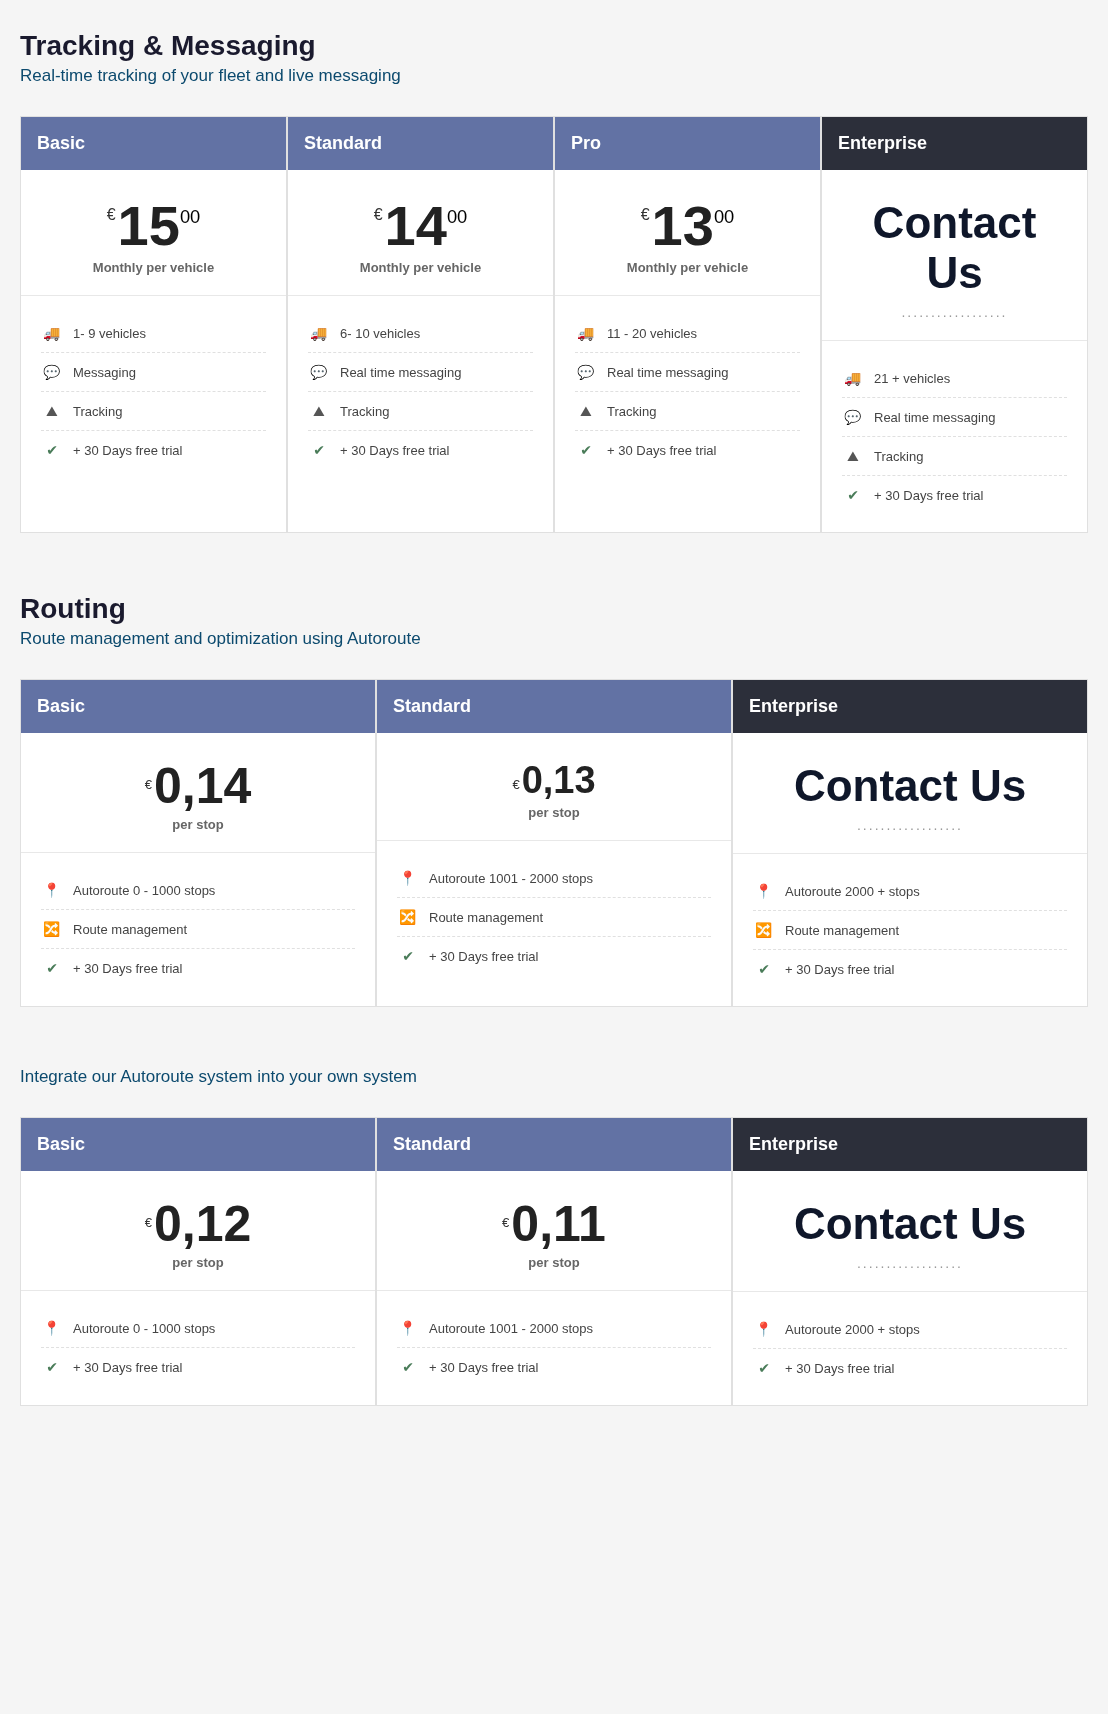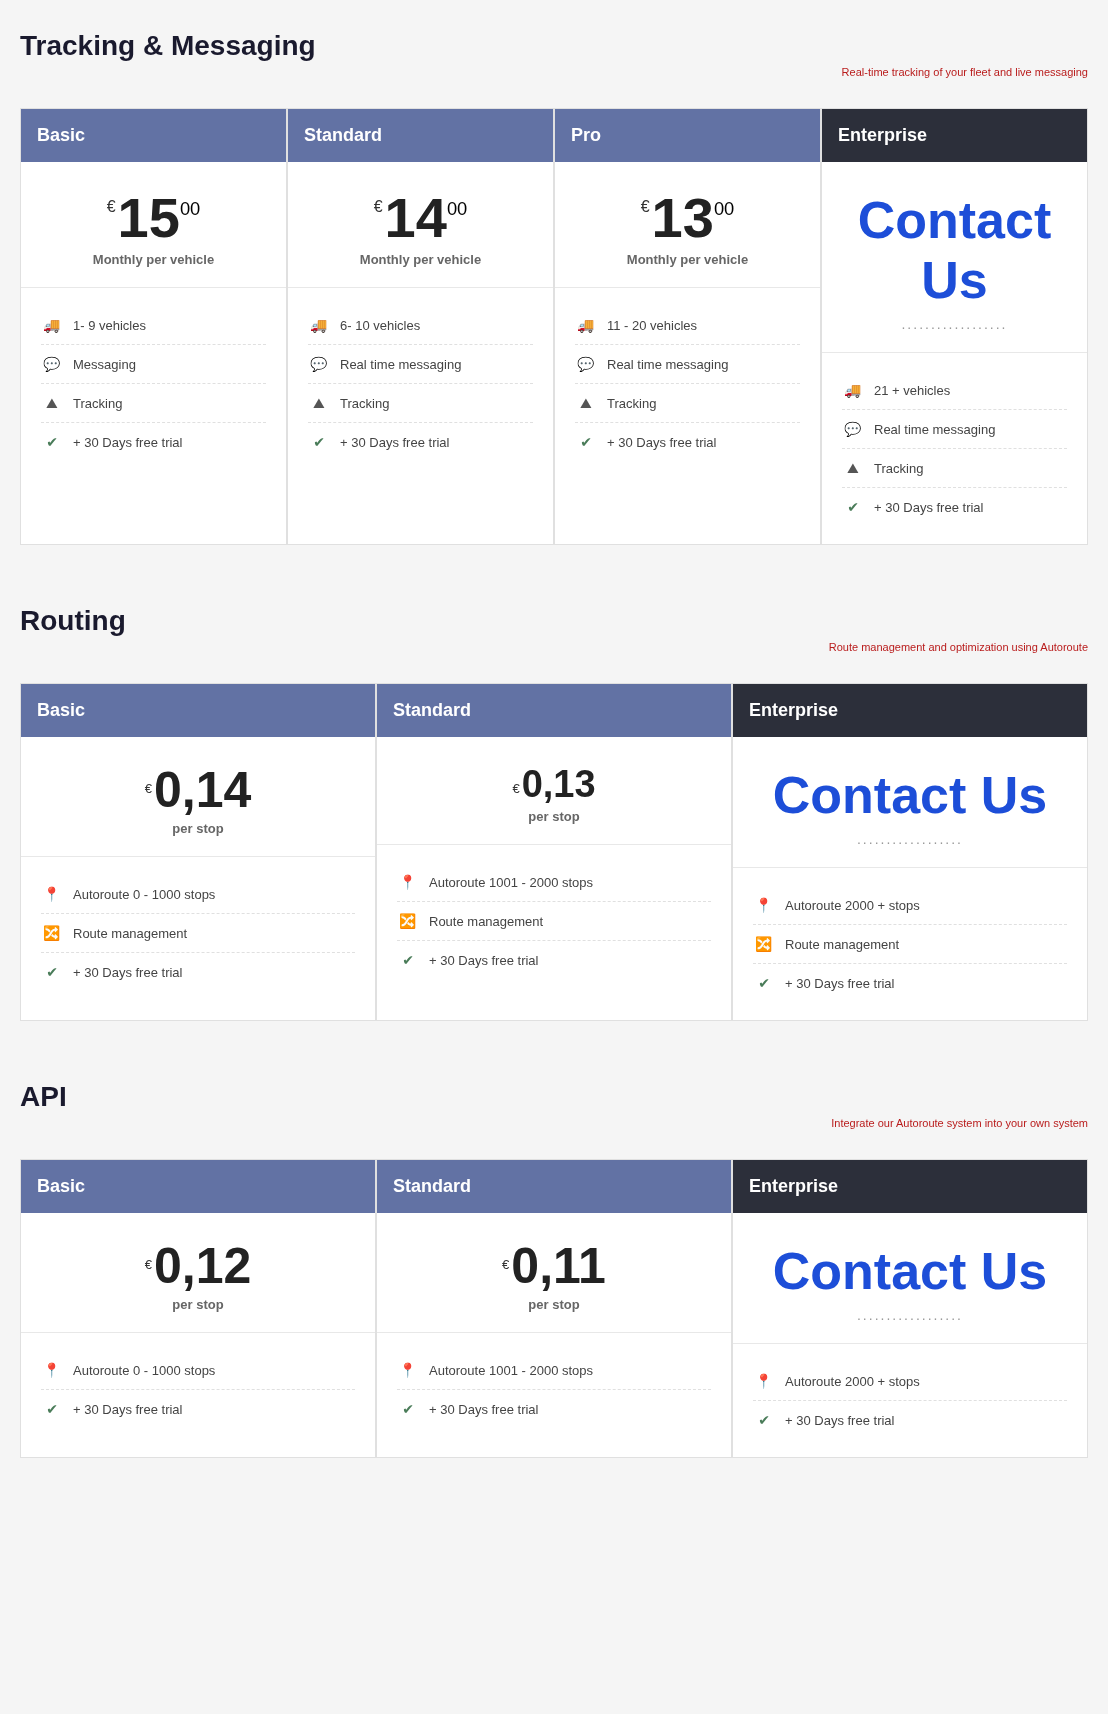--- a/index.html
+++ b/index.html
@@ -16,24 +16,23 @@
     }
 
     .section-title {
       font-size: 28px;
       font-weight: 700;
       color: #1a1a2e;
       margin-bottom: 4px;
     }
 
     .section-subtitle {
-      font-size: 11px;
-      color: #b91c1c;
+      font-size: 17px;
+      color: #0c4a6e;
       margin-bottom: 30px;
-      text-align: right;
     }
 
     .plans-grid-4 {
       display: grid;
       grid-template-columns: repeat(4, 1fr);
       gap: 0;
       margin-bottom: 60px;
       background: #fff;
     }
 
@@ -94,23 +93,23 @@
     }
 
     .price-label {
       font-size: 13px;
       color: #666;
       margin-top: 4px;
       font-weight: bold;
     }
 
     .contact-us-text {
-      font-size: 52px;
+      font-size: 44px;
       font-weight: 700;
-      color: #1d4ed8;
+      color: #0f172a;
       margin-bottom: 6px;
     }
 
     .contact-dots {
       color: #999;
       font-size: 14px;
       letter-spacing: 2px;
     }
 
     .plan-features {
@@ -375,21 +374,20 @@
           <div class="feature-item">
             <span class="feature-icon trial-icon">✔</span>
             <span>+ 30 Days free trial</span>
           </div>
         </div>
       </div>
     </div>
   </div>
 
   <div class="section-block">
-    <h1 class="section-title">API</h1>
     <p class="section-subtitle">Integrate our Autoroute system into your own system</p>
 
     <div class="routing-api-grid">
 
       <div class="plan-card">
         <div class="plan-header blue">
           <span>Basic</span>
         </div>
         <div class="plan-price-area">
           <div class="price-big">

